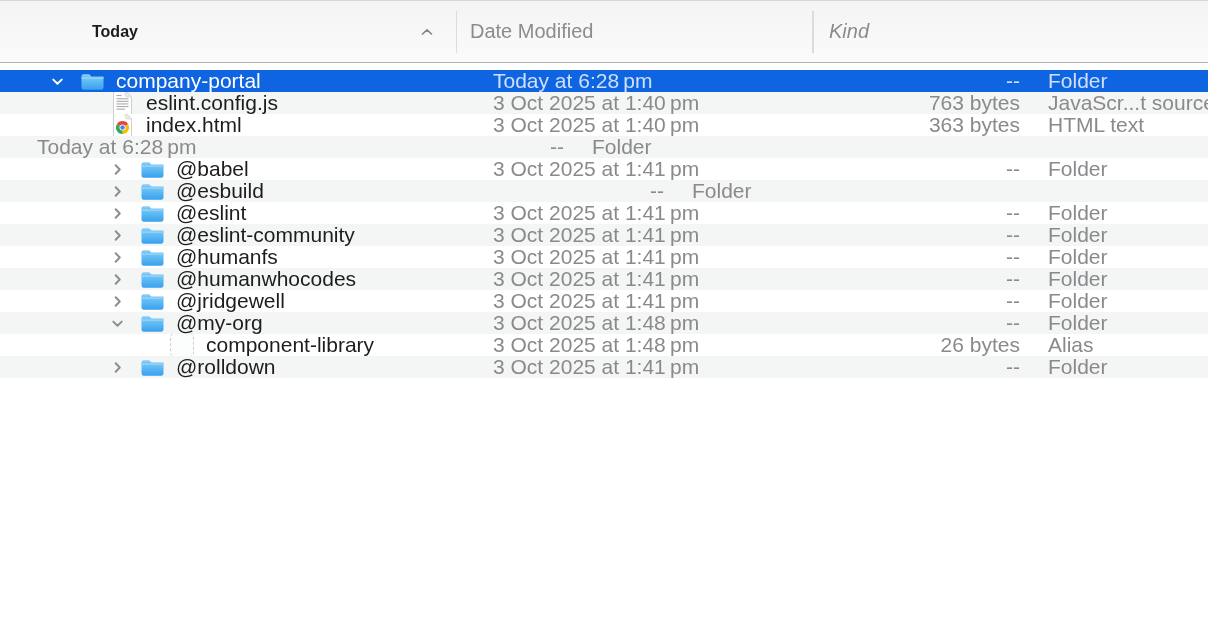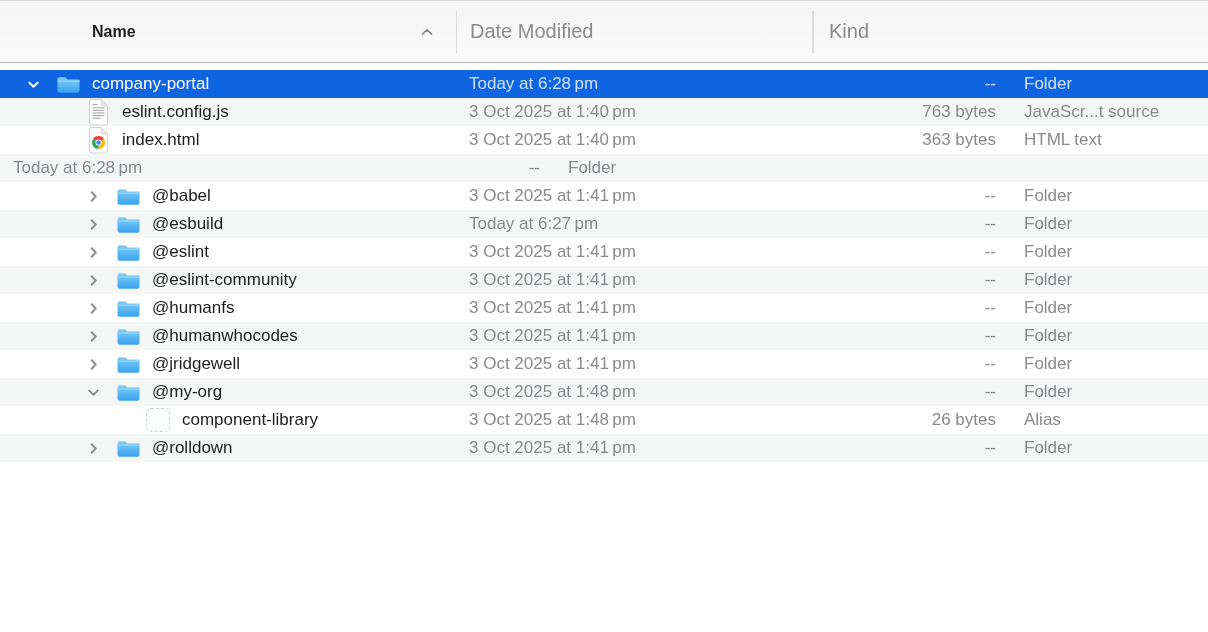--- a/index.html
+++ b/index.html
@@ -10,29 +10,29 @@
   
   .list-header { display:flex; align-items:stretch; height:63px;
     background:linear-gradient(#f4f4f5,#fbfbfc);
     border-top:1px solid #d6d6d8; border-bottom:1px solid #b2b2b4; }
   .hcol { display:flex; align-items:center; font-size:20px; color:#8b8b90;
     white-space:nowrap; overflow:hidden; }
   .hcol.name { width:456px; padding-left:92px; position:relative;
     color:#1c1c1e; font-weight:700; font-size:16px; }
   .hcol.date { width:355px; padding-left:13px; }
   .hcol.size { width:196px; padding-left:15px; }
-  .hcol.kind { flex:1; padding-left:15px; }
+  .hcol.kind { flex:1; padding-left:15px;font-style:italic; }
   .hdiv { width:1px; align-self:center; height:42px; background:#dcdcde; }
   .sort-icon { position:absolute; left:420px; top:50%; transform:translateY(-50%);
     color:#86868b; display:flex; }
 
   
   .rows { padding-top:7px; }
-  .row { display:flex; height:28px; align-items:center; font-size:17px;
-    background:#fff; }
+  .row { display:flex; height:22px; align-items:center; font-size:21px;
+    background:#fff;padding-left:24px; }
   .row.stripe { background:#f4f5f5; }
   .row.selected { background:#0f64e2; }
 
   .cell { white-space:nowrap; overflow:hidden; }
   .name-cell { width:456px; display:flex; align-items:center; height:100%; }
   .date-cell { width:356px; padding-left:13px; color:#8a8a8e; }
   .size-cell { width:197px; padding-right:13px; color:#8a8a8e; text-align:right; }
   .kind-cell { flex:1; padding-left:15px; color:#8a8a8e; }
 
   .indent { display:block; flex:0 0 auto; height:1px; }
@@ -64,21 +64,21 @@
     <linearGradient id="ftab" x1="0" y1="0" x2="0" y2="1">
       <stop offset="0" stop-color="#8ad0f8"></stop>
       <stop offset="1" stop-color="#5db9f3"></stop>
     </linearGradient>
   </defs>
 </svg>
 
 <div class="finder">
   <div class="list-header">
     <div class="hcol name">
-      <span>Name</span>
+      <span>Today</span>
       <span class="sort-icon">
         <svg width="14" height="10" viewBox="0 0 14 10">
             <path d="M2.5 7 L7 2.8 L11.5 7" fill="none" stroke="currentColor" stroke-width="1.7" stroke-linecap="round" stroke-linejoin="round"></path>
           </svg>
       </span>
     </div>
     <div class="hdiv"></div>
     <div class="hcol date">
       <span>Date Modified</span>
     </div>
@@ -198,21 +198,20 @@
           </span>
       <span class="file-icon">
             <svg width="25" height="21" viewBox="0 0 25 21">
               <path d="M1.5 5.4 C1.5 4.2 2.4 3.3 3.6 3.3 h4.9 c.6 0 1.2.3 1.6.7 l1.2 1.4 H23.5 V8 H1.5 Z" fill="url(#ftab)"></path>
               <path d="M1.5 6.6 H23.5 V16.6 c0 1.2-.9 2.1-2.1 2.1 H3.6 c-1.2 0-2.1-.9-2.1-2.1 Z" fill="url(#fgrad)"></path>
               <path d="M1.5 7.1 H23.5" stroke="rgba(255,255,255,0.45)" stroke-width="0.9"></path>
             </svg>
           </span>
       <span class="file-name">@esbuild</span>
     </div>
-    <div class="cell date-cell">Today at 6:27 pm</div>
     <div class="cell size-cell">--</div>
     <div class="cell kind-cell">Folder</div>
   </div>
 
   <div class="row">
     <div class="cell name-cell">
       <span class="indent" style="width: 84px;"></span>
       <span class="disclosure">
             <svg width="13" height="13" viewBox="0 0 12 12">
               <path d="M4.3 2.1 L8.1 6 L4.3 9.9" fill="none" stroke="currentColor" stroke-width="1.8" stroke-linecap="round" stroke-linejoin="round"></path>

